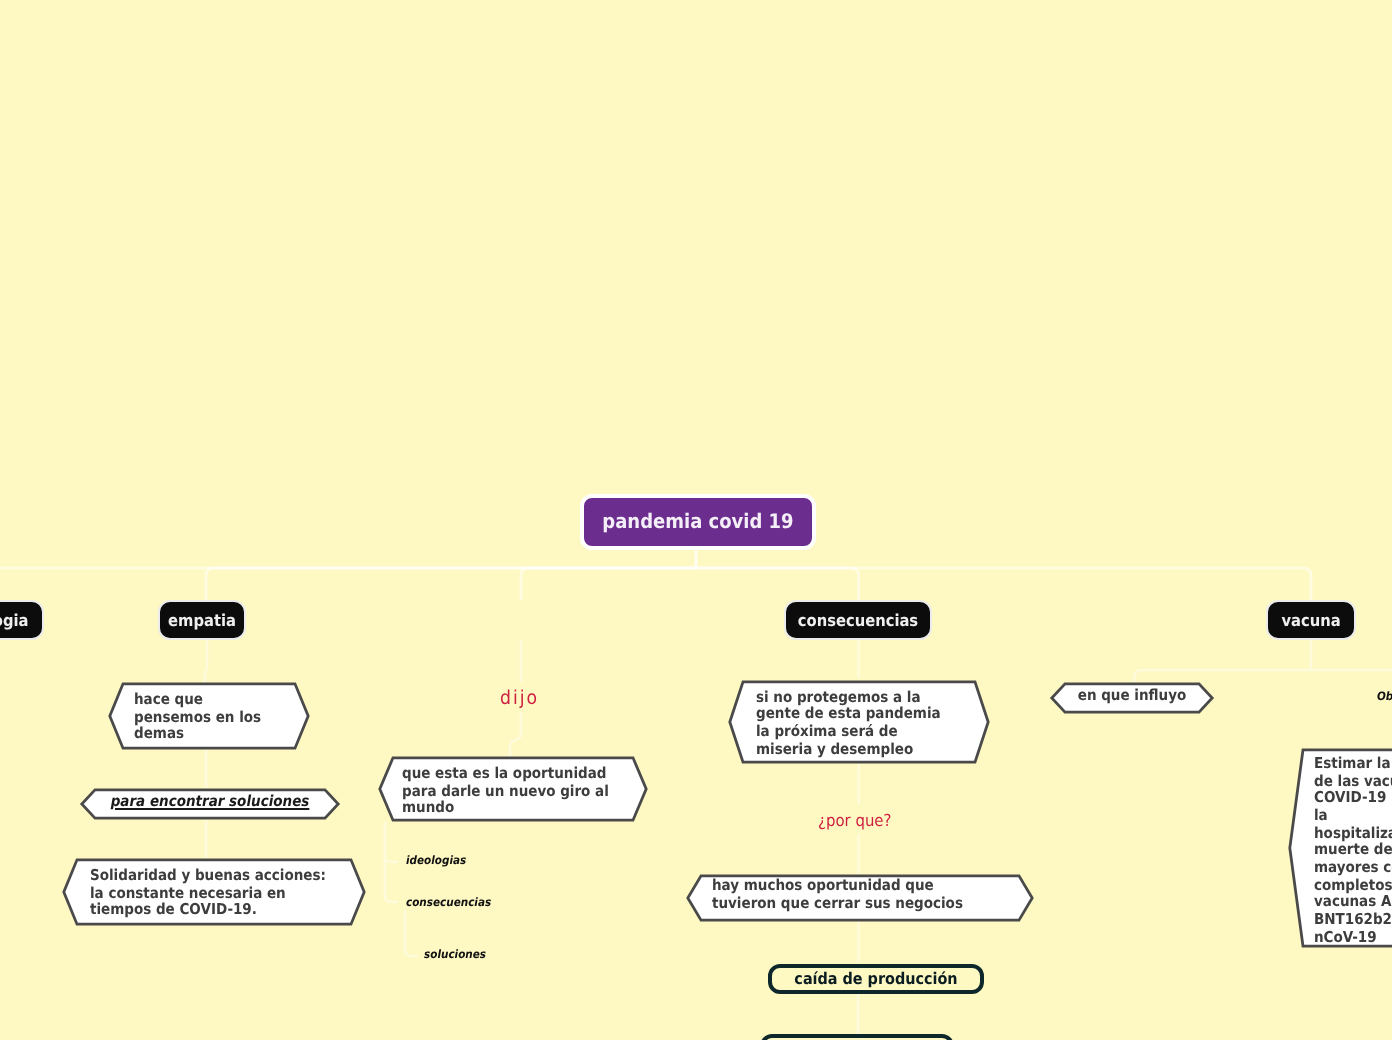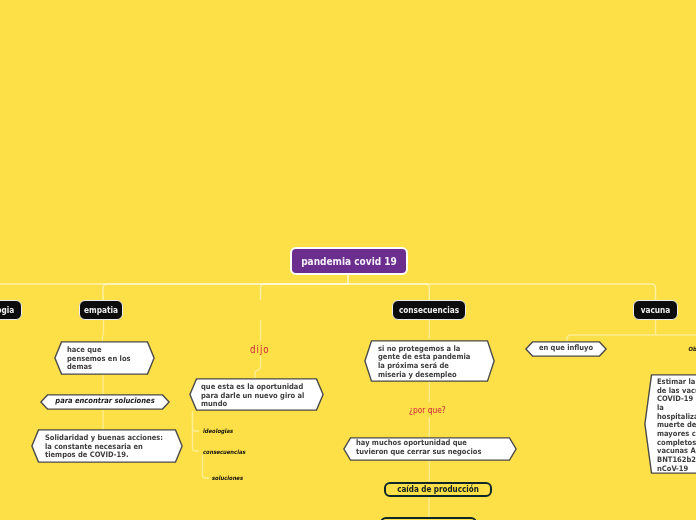--- a/index.html
+++ b/index.html
@@ -1,35 +1,35 @@
 <!DOCTYPE html>
 <html><head>
 <meta charset="utf-8">
 <title>pandemia covid 19 - mapa mental</title>
 <style>
   html,body{margin:0;padding:0;}
   body{width:696px;height:520px;overflow:hidden;background:#51dcea;
        font-family:"DejaVu Sans Condensed","DejaVu Sans",sans-serif;
        -webkit-font-smoothing:antialiased;}
-  #canvas{position:relative;width:696px;height:520px;overflow:hidden;background:#fde047;}
+  #canvas{position:relative;width:696px;height:520px;overflow:hidden;background:#fef9c3;}
   svg.links{position:absolute;left:0;top:0;width:696px;height:520px;pointer-events:none;}
 
   .node{position:absolute;box-sizing:border-box;}
 
   .root{background:#6b2d8e;color:#f4eef8;border:2.5px solid #fff;border-radius:6px;
         font-weight:bold;font-size:10px;display:flex;align-items:center;justify-content:center;}
   .topic{background:#0c0c0c;color:#efefef;border:1.8px solid #ececec;border-radius:6px;
         font-weight:bold;font-size:8.2px;display:flex;align-items:center;justify-content:center;
         white-space:nowrap;}
 
   .hex{position:absolute;}
   .hex svg{position:absolute;left:0;top:0;overflow:visible;}
   .hex .txt{position:absolute;color:#3d3d3d;font-weight:bold;font-size:7.5px;line-height:8.7px;
             white-space:pre-line;}
-  .hex.italic .txt{font-style:italic;}
+  .hex.italic .txt{font-style:italic;text-decoration:underline;}
 
   .redlab{position:absolute;color:#cf1f41;font-weight:normal;font-size:9px;white-space:nowrap;}
   .tinylab{position:absolute;color:#111;font-style:italic;font-weight:bold;font-size:5.8px;white-space:nowrap;}
   .pill{position:absolute;box-sizing:border-box;border:2px solid #0d272b;border-radius:6px;
         color:#0b1d20;font-weight:bold;font-size:8px;display:flex;align-items:center;
         justify-content:center;white-space:nowrap;}
 </style>
 </head>
 <body>
 

